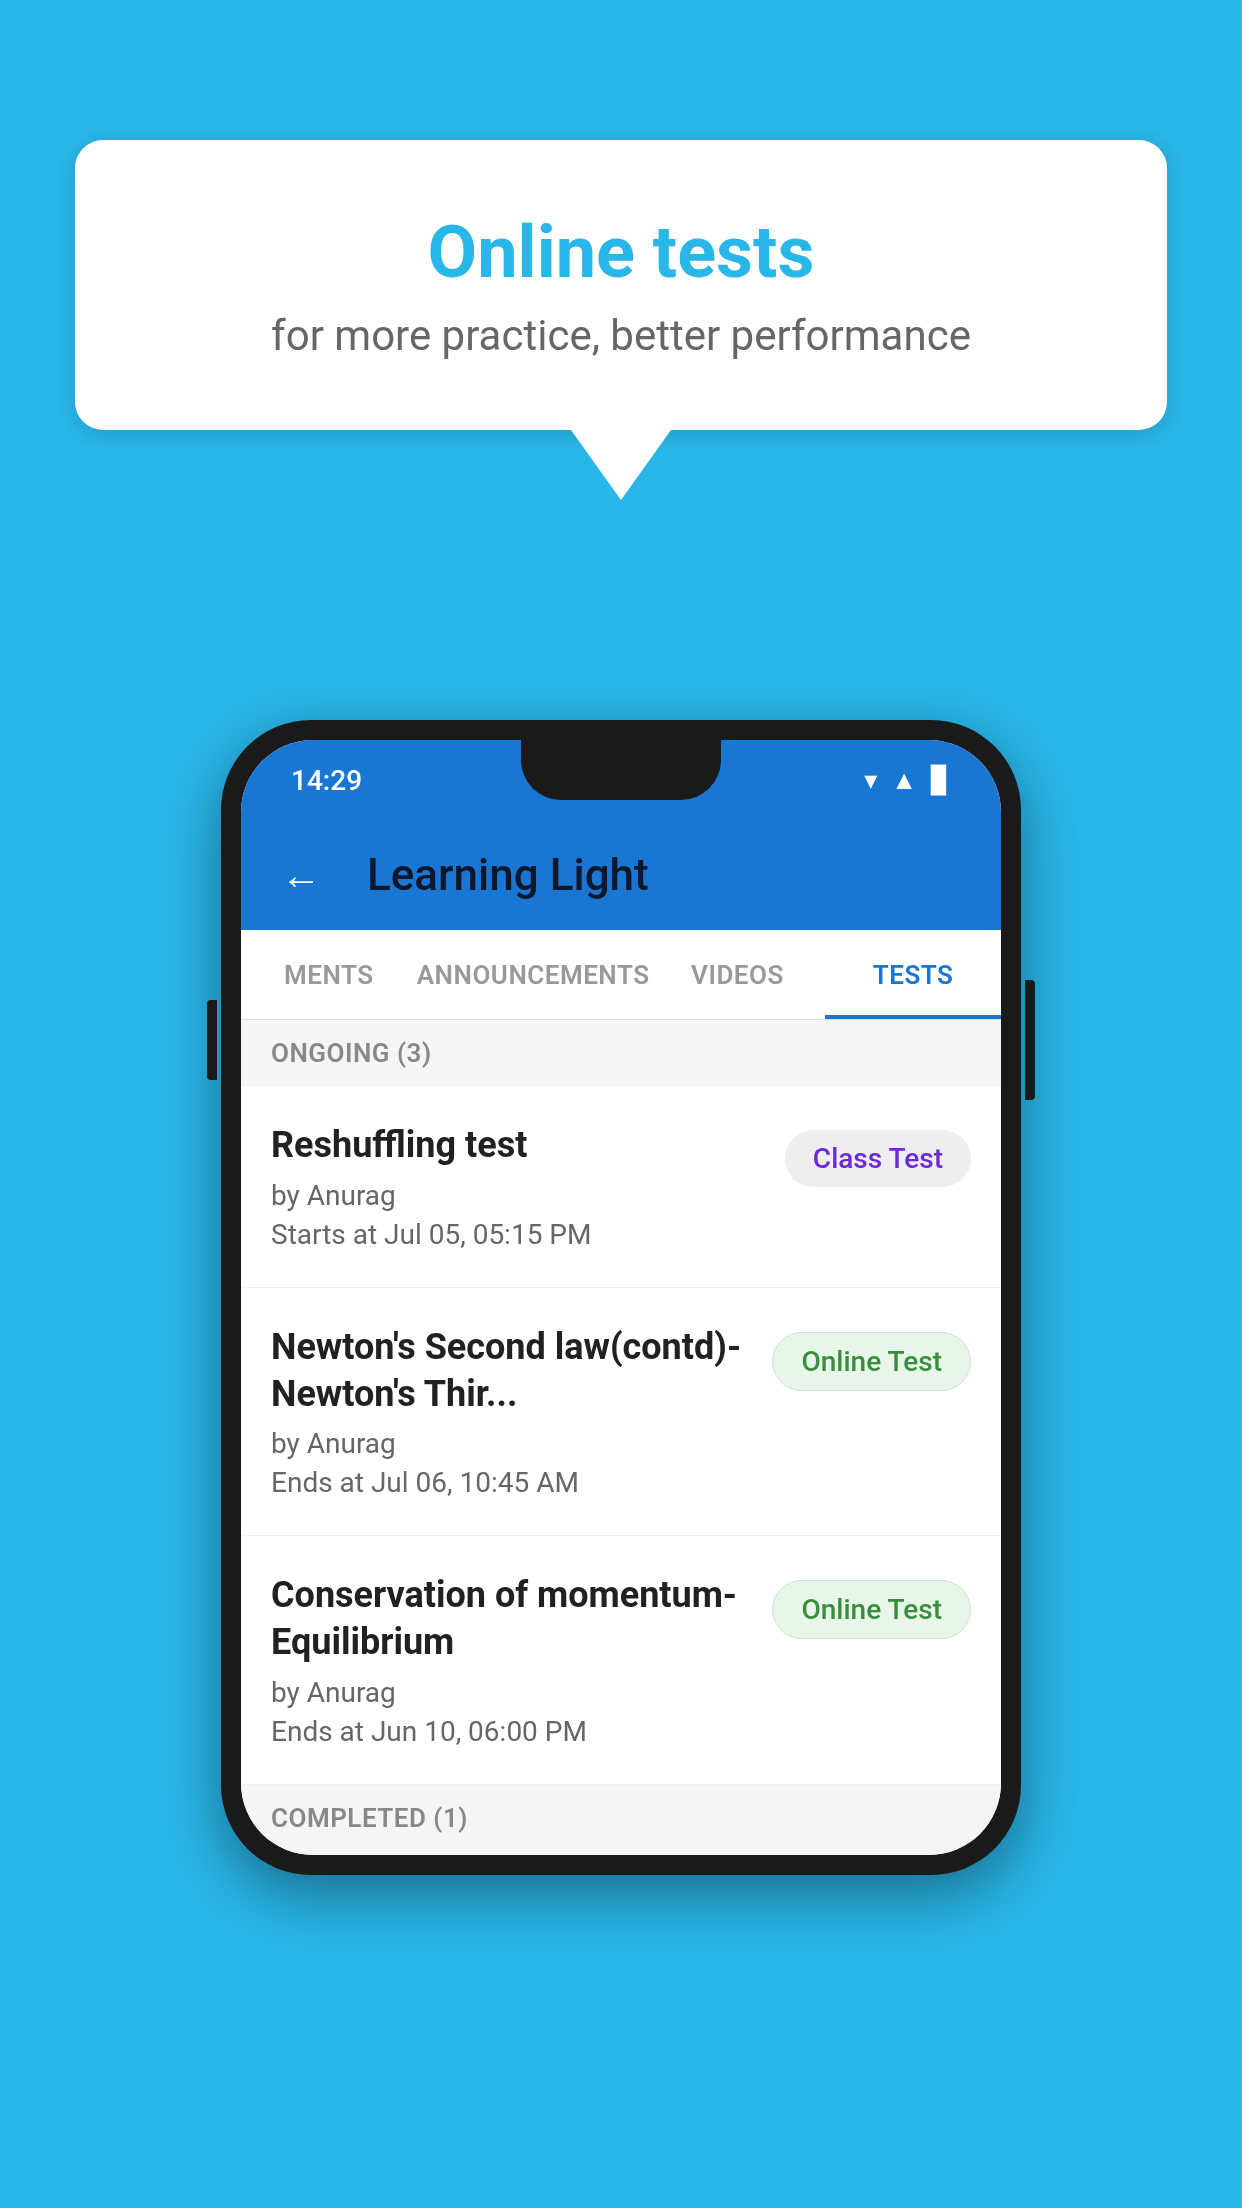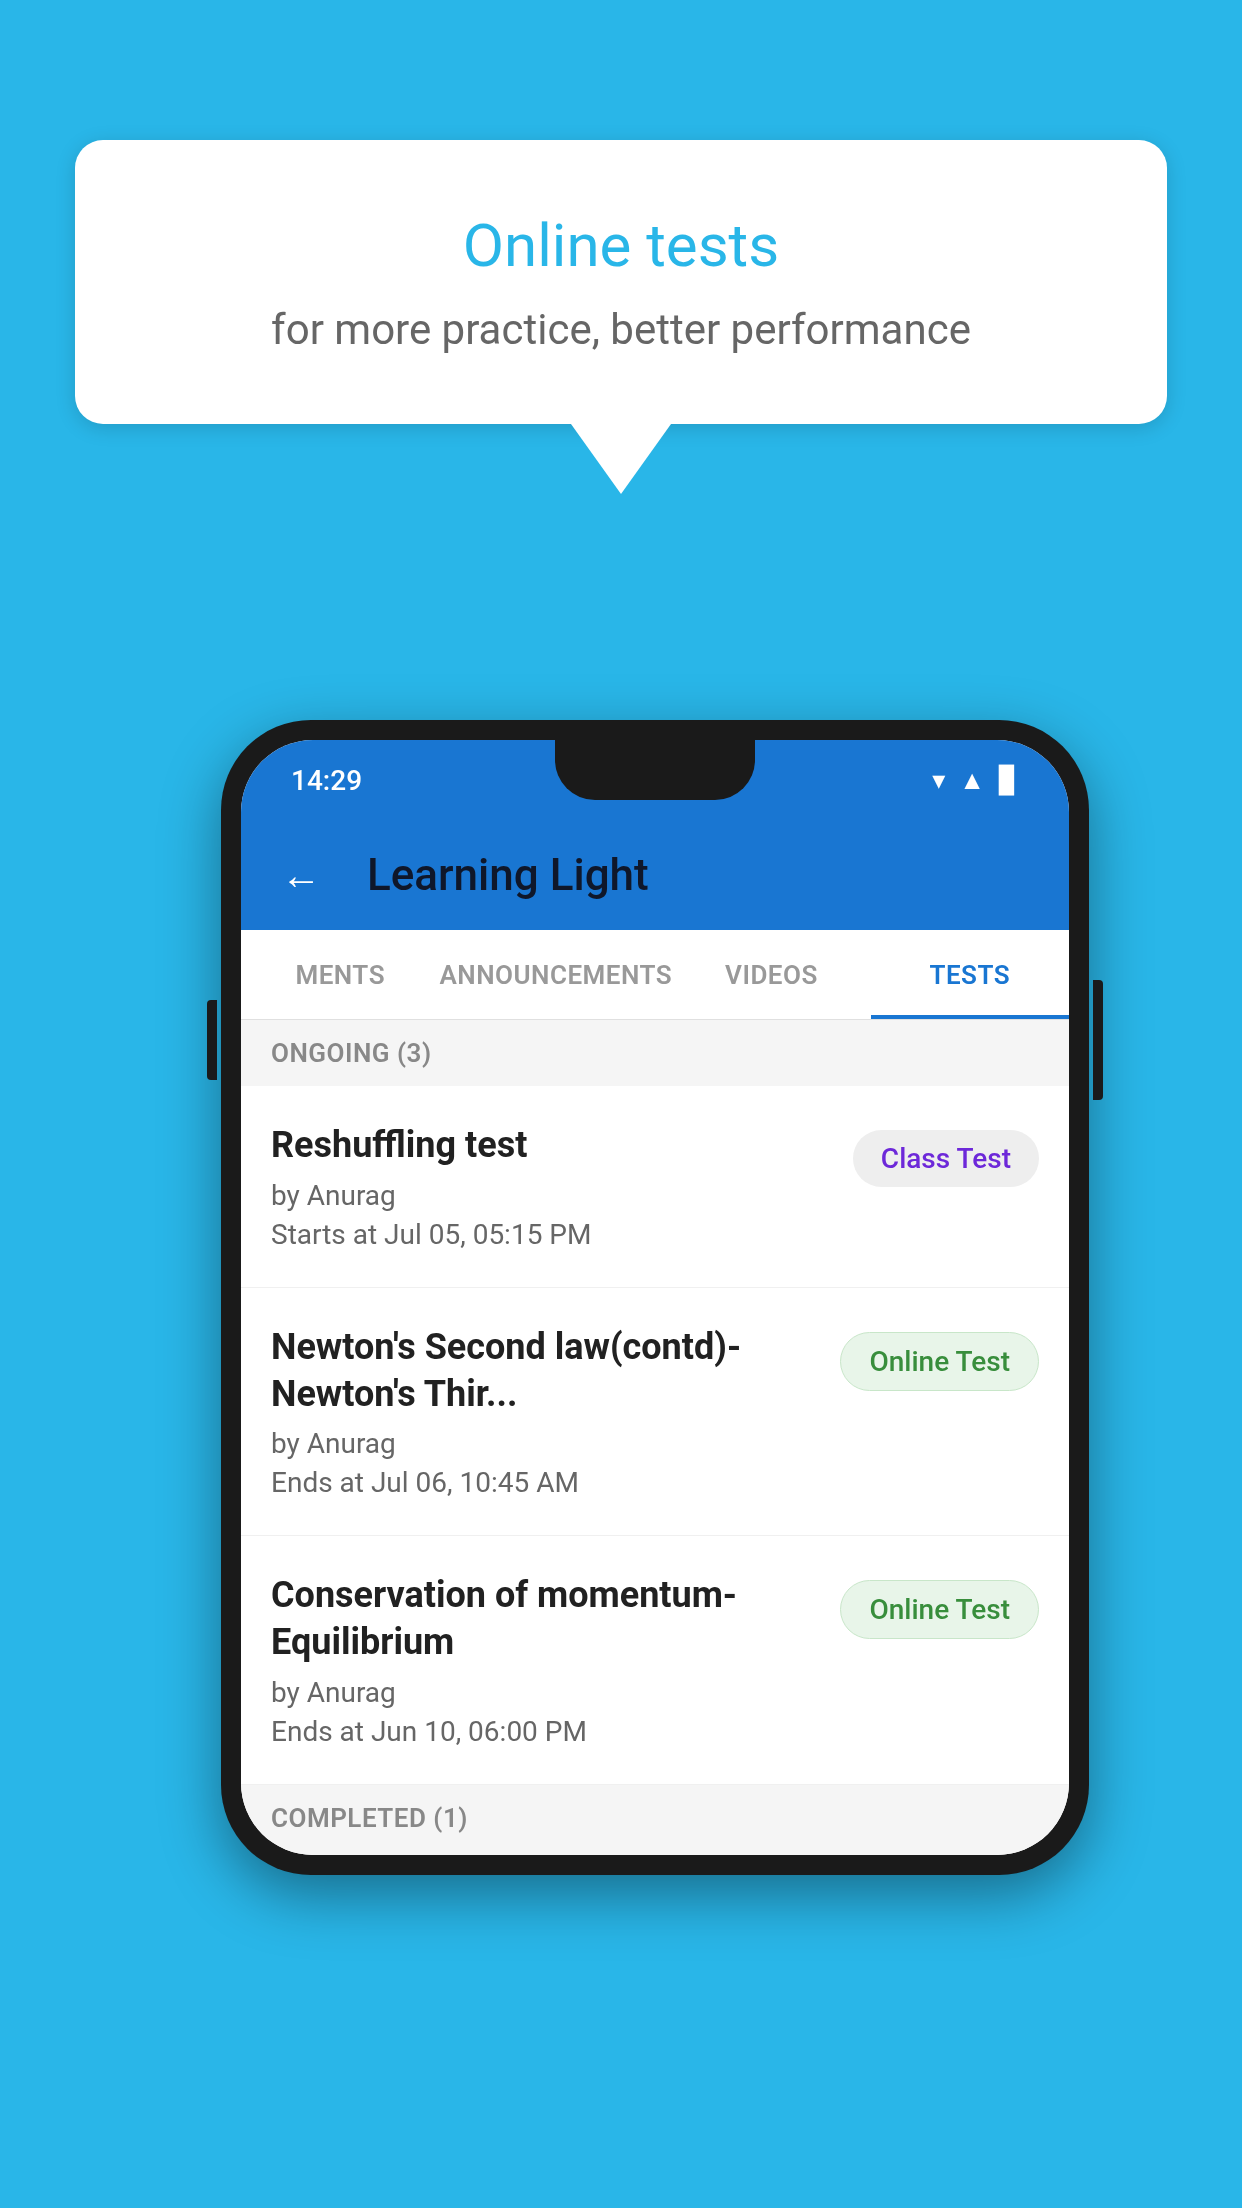--- a/index.html
+++ b/index.html
@@ -27,24 +27,24 @@
     .speech-bubble {
       background: white;
       border-radius: 28px;
       padding: 70px 60px;
       width: 100%;
       text-align: center;
       box-shadow: 0 4px 20px rgba(0,0,0,0.15);
     }
 
     .speech-bubble-title {
-      font-size: 60px;
+      font-size: 72px;
       color: #29b6e8;
-      font-weight: 400;
-      margin-bottom: 24px;
+      font-weight: 700;
+      margin-bottom: 16px;
     }
 
     .speech-bubble-subtitle {
       font-size: 42px;
       color: #666;
       font-weight: 400;
     }
 
     .speech-bubble-arrow {
       width: 0;
@@ -58,21 +58,21 @@
     
     .phone-container {
       position: absolute;
       top: 720px;
       left: 50%;
       transform: translateX(-50%);
       width: 800px;
     }
 
     .phone {
-      width: 868px;
+      width: 800px;
       background: #1a1a1a;
       border-radius: 90px;
       padding: 20px;
       box-shadow: 0 20px 60px rgba(0,0,0,0.4);
       position: relative;
     }
 
     
     .phone::before {
       content: '';

